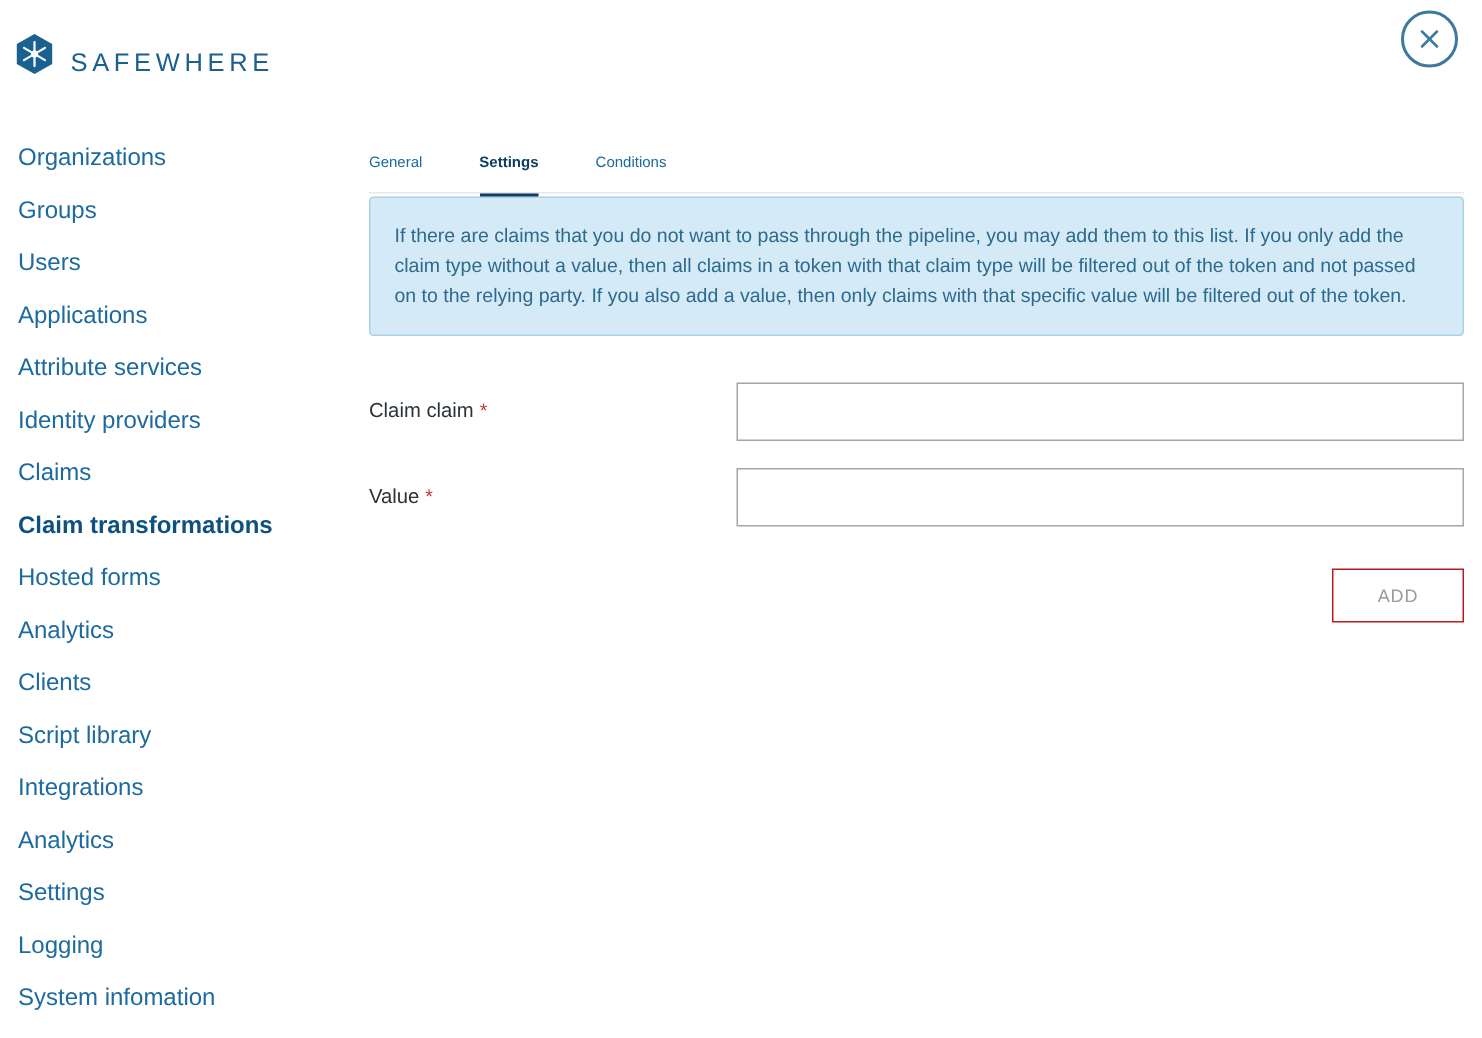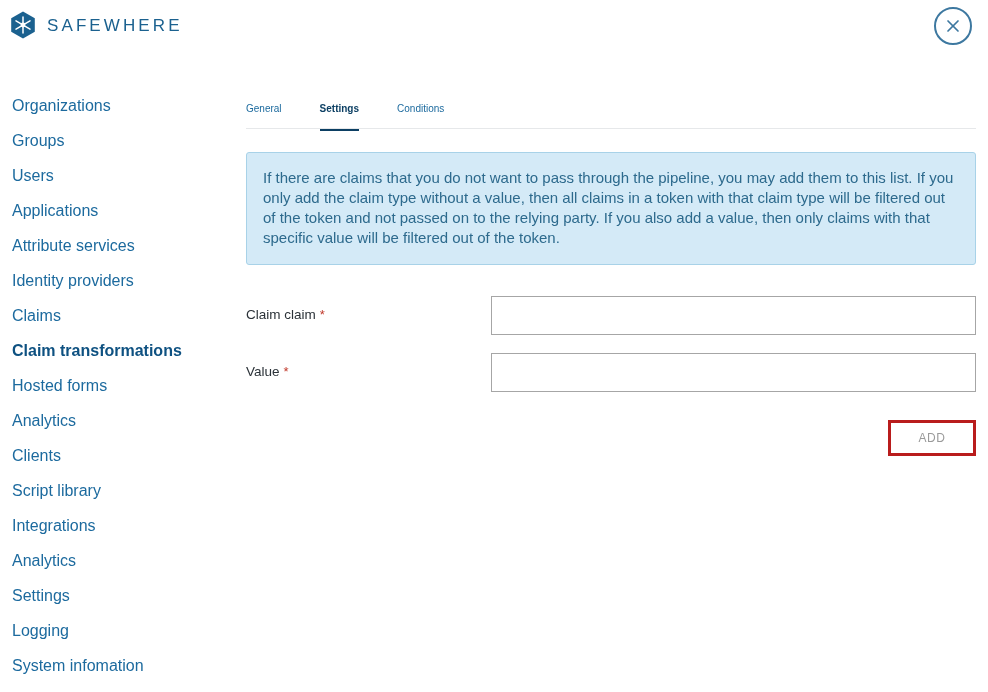--- a/index.html
+++ b/index.html
@@ -9,21 +9,21 @@
     width: 988px; height: 692px;
     background: #ffffff;
     font-family: "Liberation Sans", sans-serif;
     overflow: hidden;
   }
   .page { position: relative; width: 988px; height: 692px; background:#fff; }
 
   
   .header { position:absolute; top:0; left:0; width:988px; height:64px; }
 
-  .brand { position:absolute; left:10px; top:10px; display:flex; align-items:center; height:30px; }
+  .brand { position:absolute; left:10px; top:20px; display:flex; align-items:flex-end; height:30px; }
   .brand-mark { width:26px; height:28px; display:block; }
   .brand-text {
     margin-left:11px;
     font-size:17px;
     letter-spacing:3.1px;
     color:#1b618f;
     font-weight:400;
     line-height:1;
     white-space:nowrap;
   }
@@ -75,28 +75,27 @@
     font-family:inherit;
     line-height:17px;
   }
   .tab.active { color:#0c3f63; font-weight:bold; border-bottom:3px solid #0c3f63; }
   .tabs-rule {
     position:absolute; left:0; top:30px; width:730px; height:1px;
     background:#e6e8ea;
   }
 
   .info-banner {
-    margin-top:21px;
     width:730px;
     background:#d4eaf7;
     border:1px solid #a8d2e8;
     border-radius:3px;
     padding:15px 17px 16px 16px;
     color:#2d6a8d;
-    font-size:15px;
+    font-size:13px;
     line-height:20px;
   }
 
   .form { margin-top:31px; position:relative; }
   .form-row { position:relative; height:57px; }
   .form-label {
     position:absolute; left:0; top:11px;
     font-size:13.5px; color:#2b3238; white-space:nowrap;
   }
   .req { color:#c0392b; margin-left:4px; font-size:13px; }
@@ -110,21 +109,21 @@
     color:#2b3238;
     padding:0 9px;
     outline:none;
   }
 
   .actions { position:relative; height:40px; margin-top:10px; }
   .add-btn {
     position:absolute; right:0; top:0;
     width:88px; height:36px;
     background:#fff;
-    border:3px solid #b91c1c;
+    border:1px solid #b91c1c;
     color:#9a9a9a;
     font-size:12px;
     letter-spacing:0.6px;
     font-family:inherit;
     cursor:pointer;
   }
 </style>
 </head>
 <body>
 

